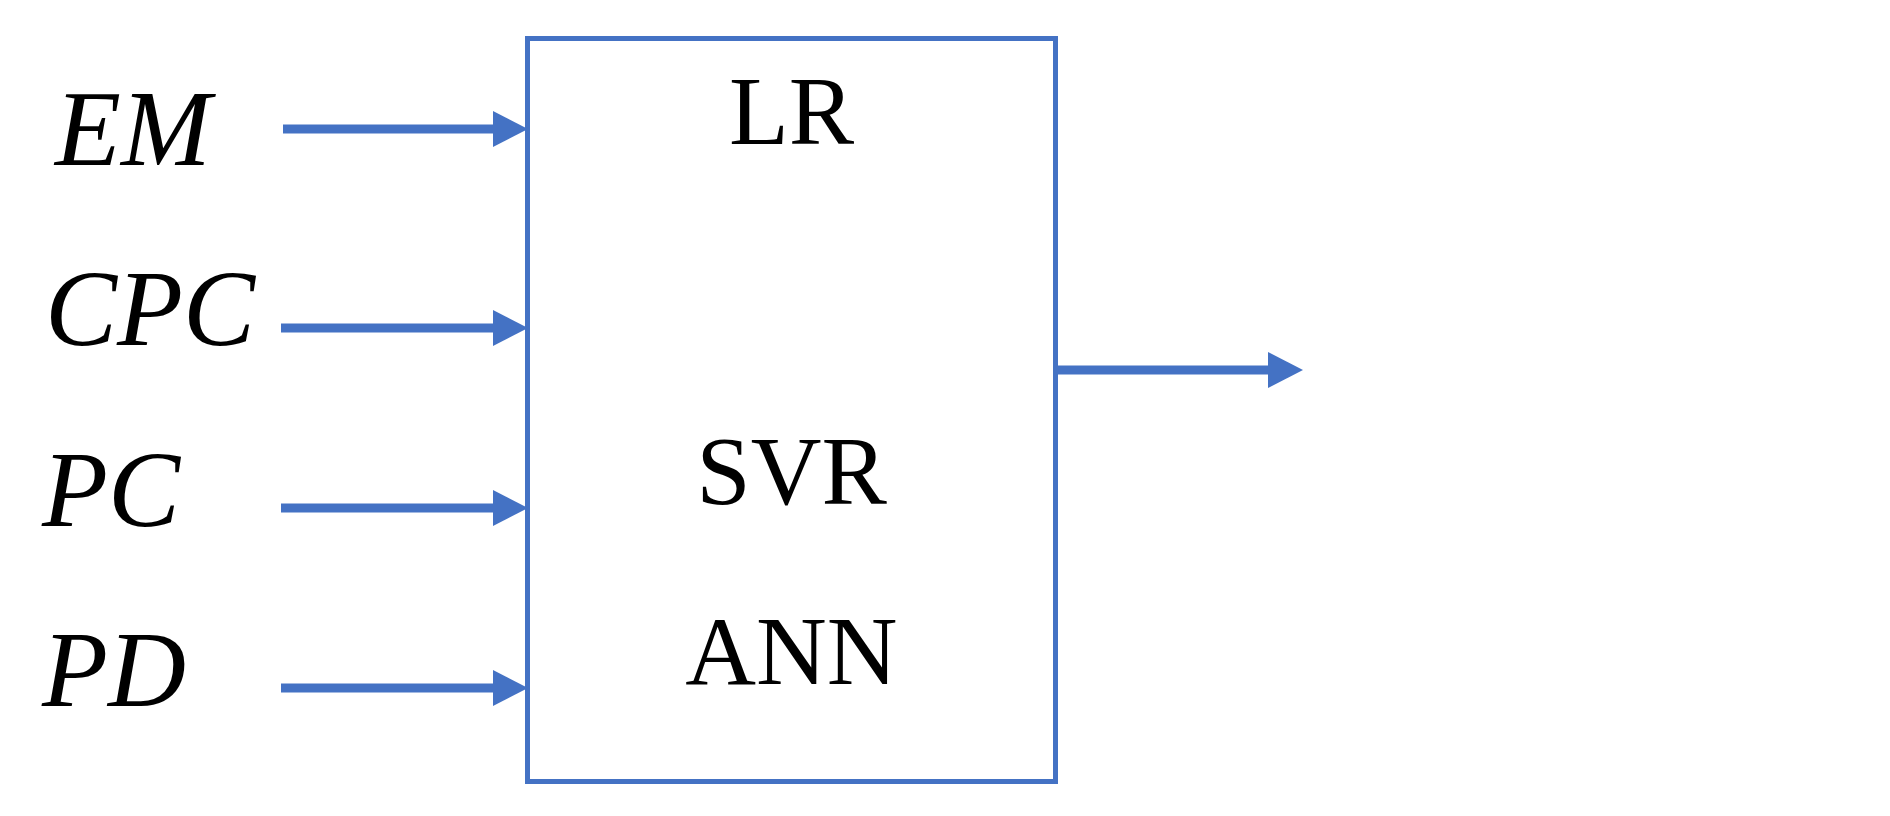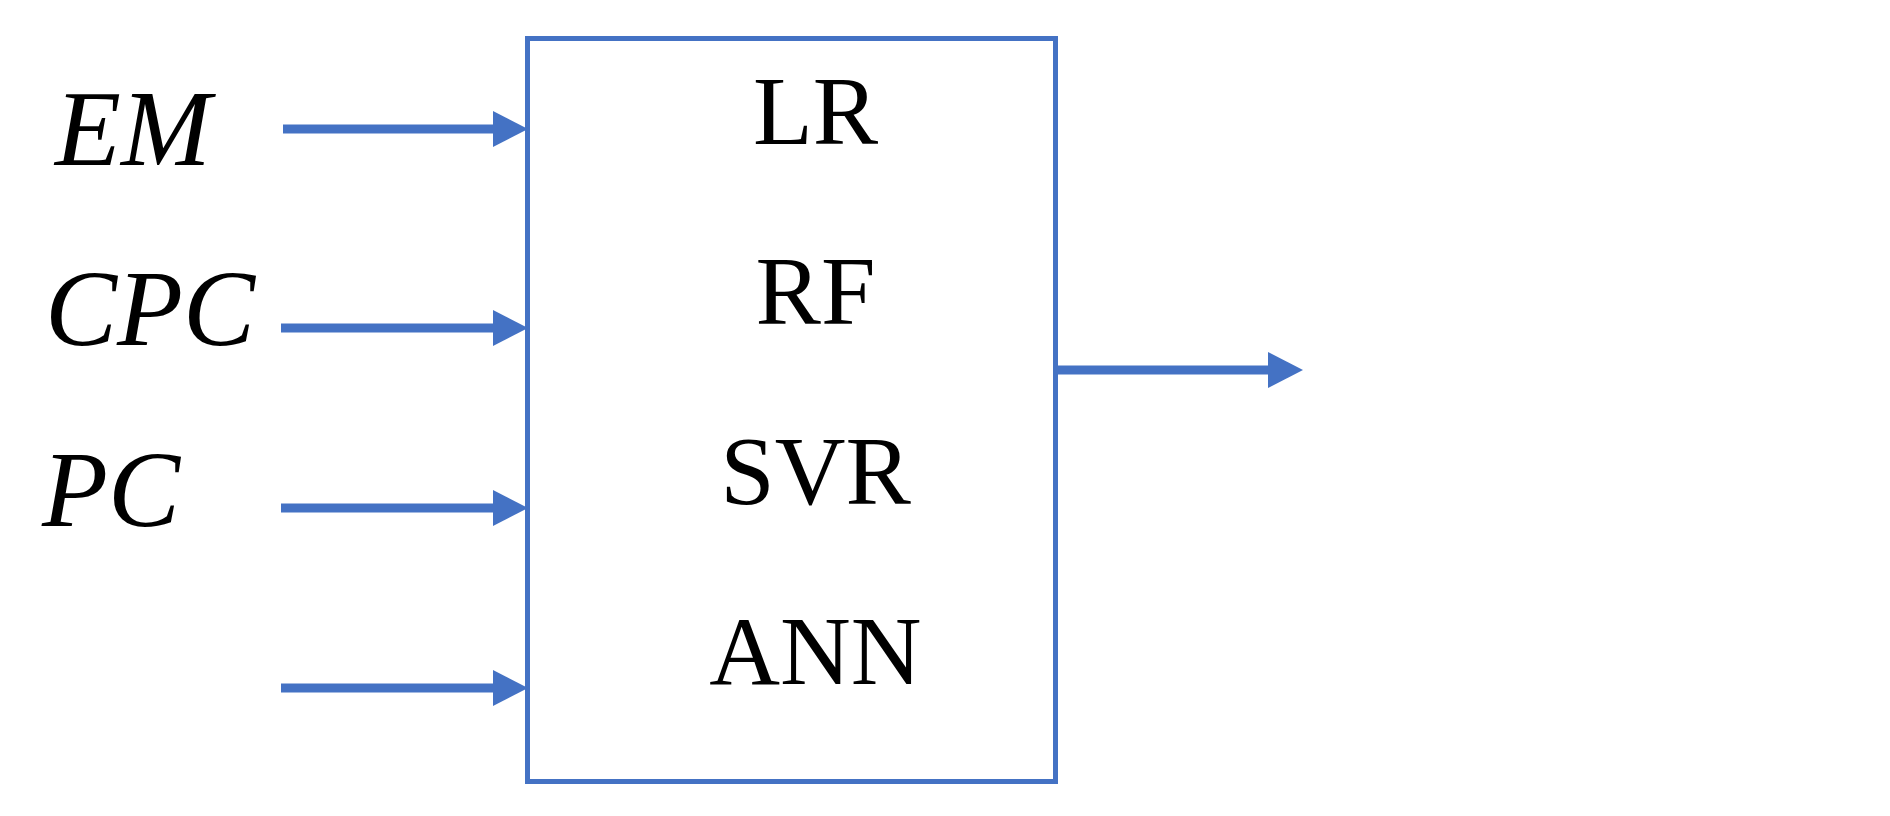--- a/index.html
+++ b/index.html
@@ -26,21 +26,20 @@
   }
   .model-label {
     position: absolute;
     font-family: "Liberation Serif", "DejaVu Serif", serif;
     font-style: normal;
     font-weight: 400;
     color: #000000;
     white-space: pre;
     line-height: 1;
     text-align: center;
-    padding-left: 24px;
   }
   .process-box {
     position: absolute;
     box-sizing: border-box;
     background: #ffffff;
   }
   .arrow-svg {
     position: absolute;
     overflow: visible;
   }
@@ -49,20 +48,21 @@
 <body>
 
 <div id="canvas">
 
   <div class="label-italic" style="left:55px; top:75px; font-size:108px;">EM</div>
 
   <div class="label-italic" style="left:42px; top:436px; font-size:108px;">PC</div>
 
   <div class="label-italic" style="left:45px; top:255px; font-size:108px;">CPC</div>
 
+  <div class="label-italic" style="left:42px; top:616px; font-size:108px;">PD</div>
 
   <svg class="arrow-svg" style="left:283px; top:109px;" width="245" height="40" viewBox="0 0 245 40">
     <line x1="0" y1="20" x2="215" y2="20" stroke="#4472C4" stroke-width="9"></line>
     <polygon points="210,2 245,20 210,38" fill="#4472C4"></polygon>
   </svg>
 
   <svg class="arrow-svg" style="left:281px; top:308px;" width="247" height="40" viewBox="0 0 247 40">
     <line x1="0" y1="20" x2="217" y2="20" stroke="#4472C4" stroke-width="9"></line>
     <polygon points="212,2 247,20 212,38" fill="#4472C4"></polygon>
   </svg>
@@ -75,21 +75,20 @@
   <svg class="arrow-svg" style="left:281px; top:668px;" width="247" height="40" viewBox="0 0 247 40">
     <line x1="0" y1="20" x2="217" y2="20" stroke="#4472C4" stroke-width="9"></line>
     <polygon points="212,2 247,20 212,38" fill="#4472C4"></polygon>
   </svg>
 
   <div class="process-box" style="left:525px; top:36px; width:533px; height:748px; border:5px solid #4472C4;">
   </div>
 
   <div class="model-label" style="left:525px; top:62px; width:533px; font-size:98px;">LR</div>
 
-  <div class="model-label" style="left:525px; top:242px; width:533px; font-size:98px;">RF</div>
 
   <div class="model-label" style="left:525px; top:422px; width:533px; font-size:98px;">SVR</div>
 
   <div class="model-label" style="left:525px; top:602px; width:533px; font-size:98px;">ANN</div>
 
   <svg class="arrow-svg" style="left:1055px; top:350px;" width="248" height="40" viewBox="0 0 248 40">
     <line x1="0" y1="20" x2="218" y2="20" stroke="#4472C4" stroke-width="9"></line>
     <polygon points="213,2 248,20 213,38" fill="#4472C4"></polygon>
   </svg>
 

